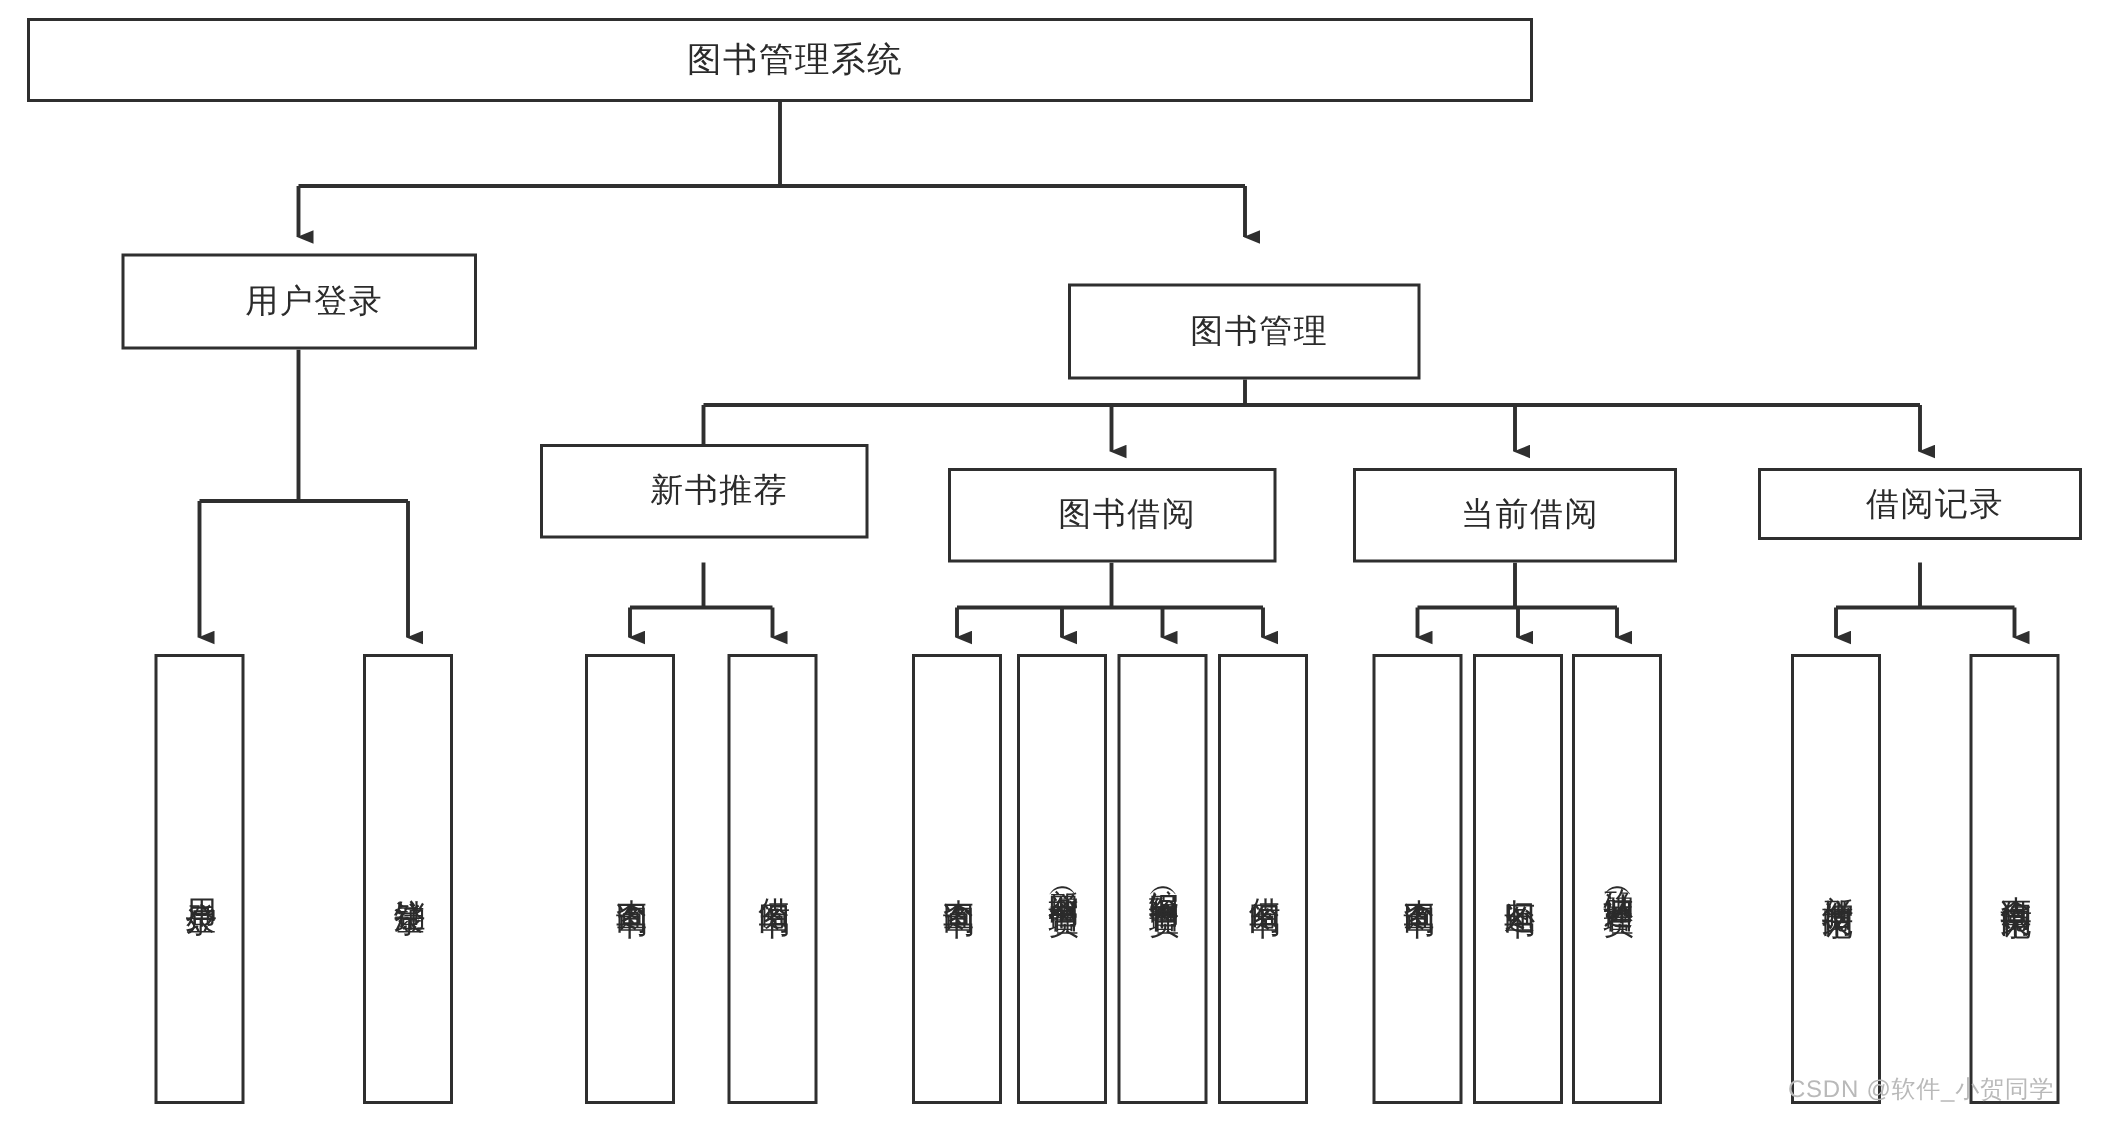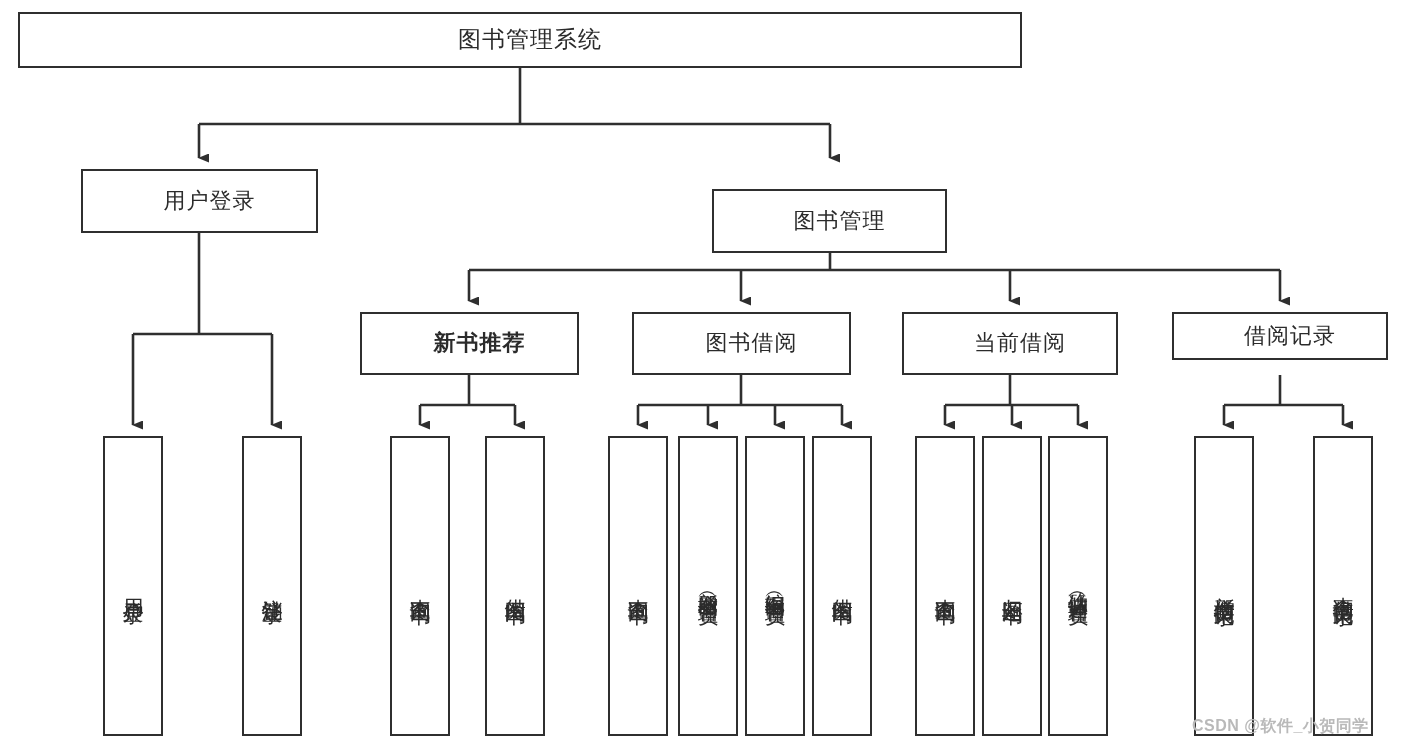--- a/index.html
+++ b/index.html
@@ -126,21 +126,21 @@
     <span>图书管理系统</span>
   </div>
 
   <div class="node horiz" style="left:81px; top:169px; width:237px; height:64px;">
     <span>用户登录</span>
   </div>
   <div class="node horiz" style="left:712px; top:169px; width:235px; height:64px;margin-top:20px;">
     <span>图书管理</span>
   </div>
 
-  <div class="node horiz" style="left:360px; top:312px; width:219px; height:63px;font-weight:bold;">
+  <div class="node horiz" style="left:360px; top:296px; width:219px; height:63px;">
     <span>新书推荐</span>
   </div>
   <div class="node horiz" style="left:902px; top:312px; width:216px; height:63px;">
     <span>当前借阅</span>
   </div>
   <div class="node horiz" style="left:632px; top:312px; width:219px; height:63px;">
     <span>图书借阅</span>
   </div>
   <div class="node horiz" style="left:1172px; top:312px; width:216px; height:48px;">
     <span>借阅记录</span>
@@ -183,15 +183,15 @@
     <span class="vtext">确认归还（管理员）</span>
   </div>
 
   <div class="node vert" style="left:1194px; top:436px; width:60px; height:300px;">
     <span class="vtext">新增借阅记录</span>
   </div>
   <div class="node vert" style="left:1313px; top:436px; width:60px; height:300px;">
     <span class="vtext">查询借阅记录</span>
   </div>
 
-  <div class="watermark" style="left:1192px; top:716px;font-weight:bold;">CSDN @软件_小贺同学</div>
+  <div class="watermark" style="left:1192px; top:716px;">CSDN @软件_小贺同学</div>
 
 </div>
 
 </body></html>

